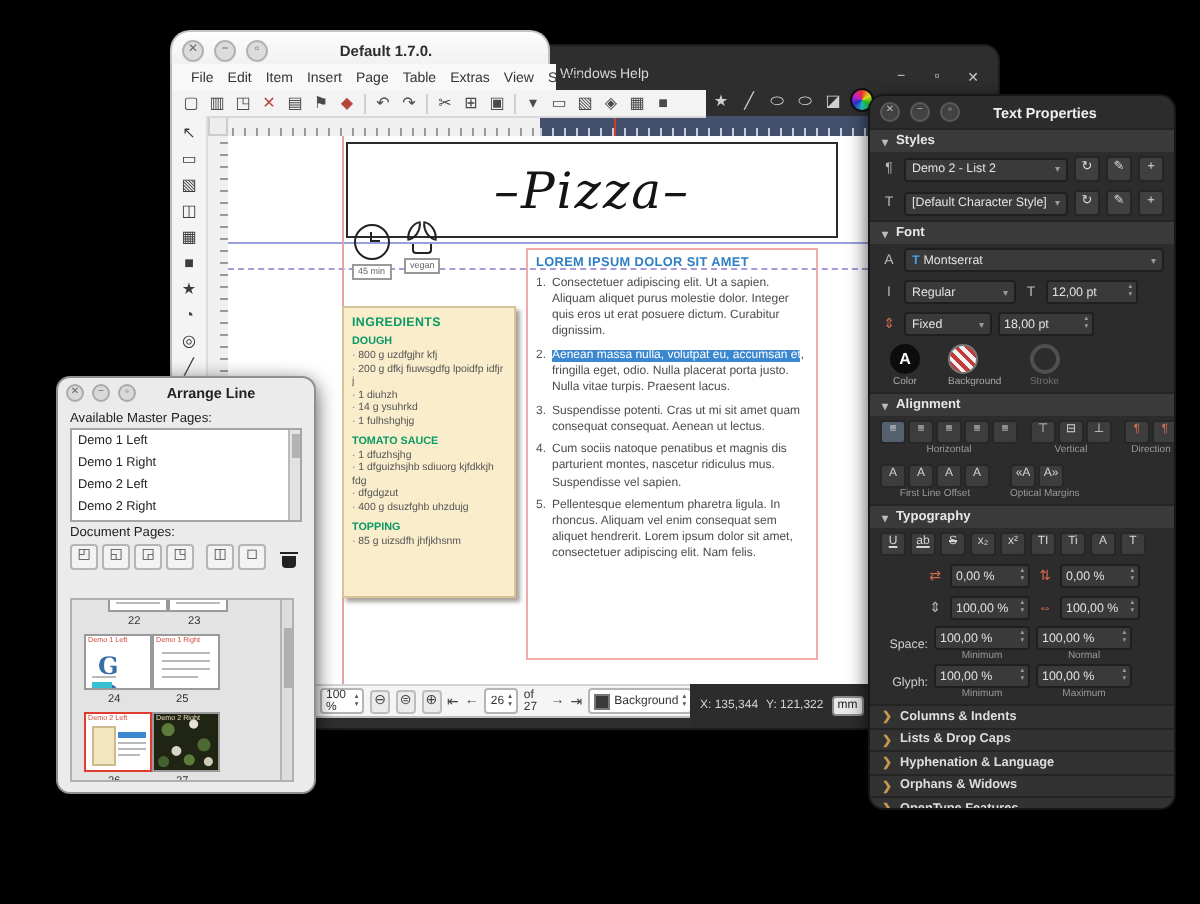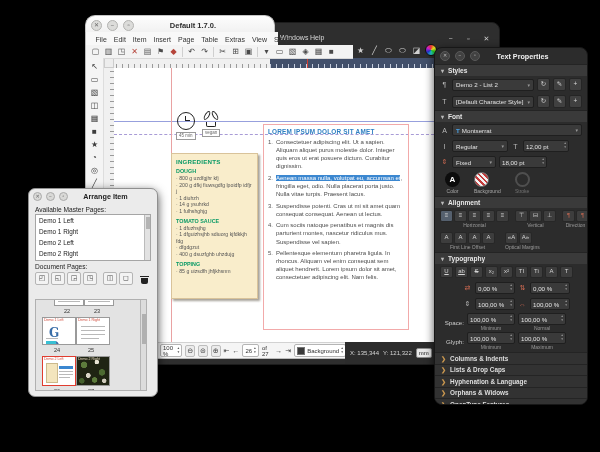--- a/index.html
+++ b/index.html
@@ -207,20 +207,23 @@
       <span class="dic red">⊞</span>
       <span class="dic red">⊞</span>
     </div>
   </div>
 
   <div class="abs" id="canvas">
     <div class="guide-h" style="top:53px;"></div>
     <div class="guide-dash" style="top:66px;"></div>
     <div class="margin-v" style="left:57px;"></div>
 
+    <div id="title-frame">
+      <span id="pizza-title">–Pizza–</span>
+    </div>
 
     <div class="badge" style="left:62px;top:44px;">
       <div class="clockface">
           <i></i>
           <b></b>
         </div>
       <span class="badge-label">45 min</span>
     </div>
     <div class="badge" style="left:88px;top:43px;">
       <div class="plant">
@@ -596,21 +599,21 @@
       <span>OpenType Features</span>
     </div>
 
   </div>
 
   <div class="abs" id="ap">
     <div id="ap-title">
       <span class="apdot">✕</span>
       <span class="apdot">−</span>
       <span class="apdot">▫</span>
-      <span id="ap-title-text">Arrange Item</span>
+      <span id="ap-title-text">Arrange Line</span>
     </div>
     <div class="ap-label">Available Master Pages:</div>
     <div id="ap-list">
       <div class="ap-li">Demo 1 Left</div>
       <div class="ap-li">Demo 1 Right</div>
       <div class="ap-li">Demo 2 Left</div>
       <div class="ap-li">Demo 2 Right</div>
       <div class="ap-scroll">
           <i></i>
         </div>

